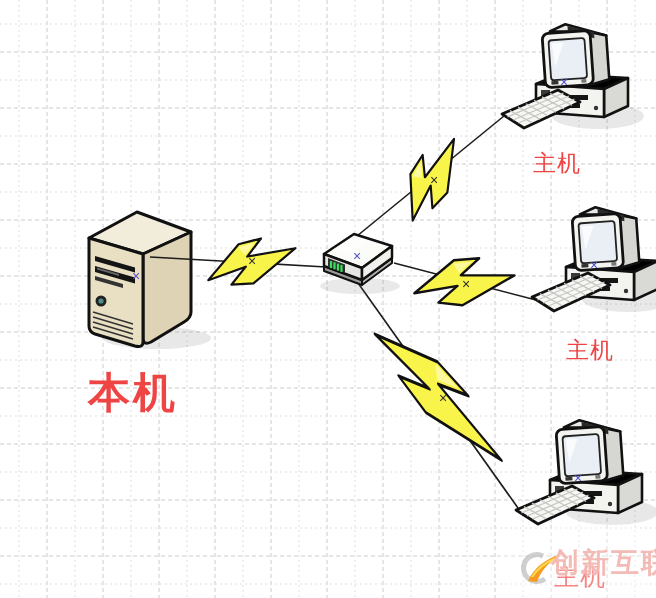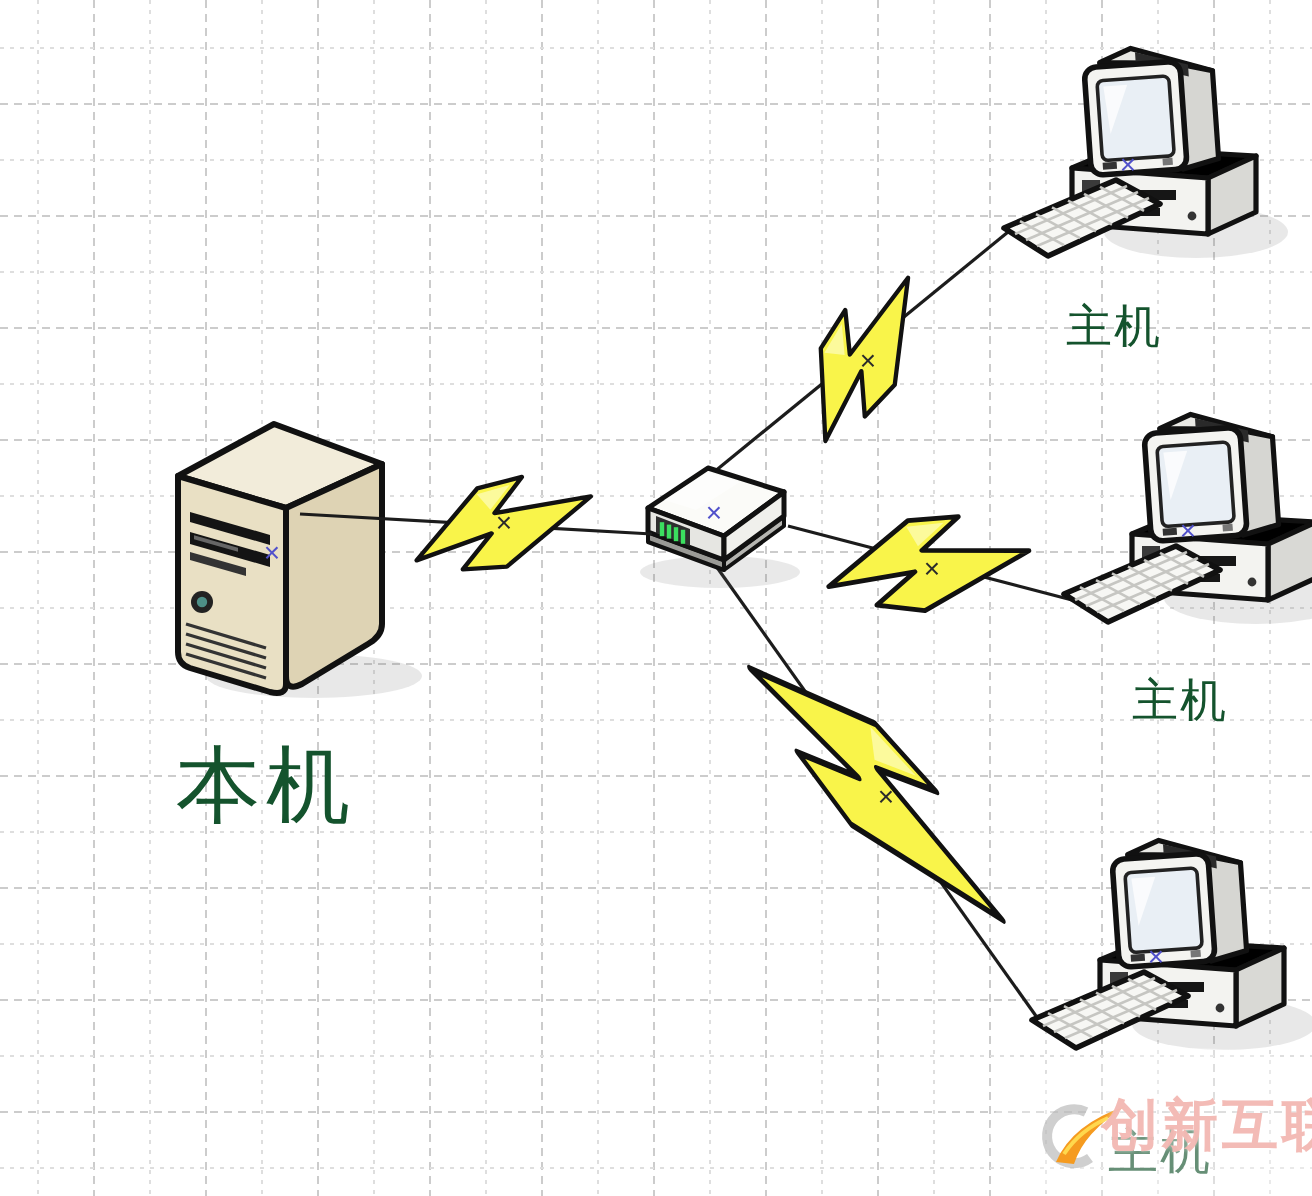--- a/index.html
+++ b/index.html
@@ -5,21 +5,21 @@
   html,body{margin:0;padding:0;background:#ffffff;}
   .stage{
     position:relative;width:656px;height:598px;overflow:hidden;background:#ffffff;
     font-family:"Liberation Sans","DejaVu Sans",sans-serif;
   }
   .stage svg{position:absolute;left:0;top:0;}
   .grid-svg{z-index:0;}
   .labels-layer{position:absolute;inset:0;z-index:1;}
   .art-svg{z-index:2;}
   .wm-layer{position:absolute;inset:0;z-index:3;pointer-events:none;}
-  .lbl{position:absolute;color:#14532d;white-space:nowrap;line-height:1.1;}
+  .lbl{position:absolute;color:#ef4444;white-space:nowrap;line-height:1.1;}
   .lbl-big{font-size:42px;letter-spacing:3px;}
   .lbl-med{font-size:23px;letter-spacing:1px;}
   .wm-text{
     position:absolute;left:551px;top:544px;
     font-size:28px;font-weight:bold;letter-spacing:2px;
     color:rgba(242,183,178,0.95);
     text-shadow:0 0 2px rgba(255,255,255,0.6);
     white-space:nowrap;
   }
 </style>
@@ -71,21 +71,21 @@
         <line x1="0" y1="444" x2="656" y2="444" stroke="#cccccc" stroke-width="1" stroke-dasharray="4 3"></line>
         <line x1="0" y1="472" x2="656" y2="472" stroke="#dedede" stroke-width="1" stroke-dasharray="2 3"></line>
         <line x1="0" y1="500" x2="656" y2="500" stroke="#cccccc" stroke-width="1" stroke-dasharray="4 3"></line>
         <line x1="0" y1="528" x2="656" y2="528" stroke="#dedede" stroke-width="1" stroke-dasharray="2 3"></line>
         <line x1="0" y1="556" x2="656" y2="556" stroke="#cccccc" stroke-width="1" stroke-dasharray="4 3"></line>
         <line x1="0" y1="584" x2="656" y2="584" stroke="#dedede" stroke-width="1" stroke-dasharray="2 3"></line>
       </g>
   </svg>
 
   <div class="labels-layer">
-    <div class="lbl lbl-big" style="left:88px;top:370px;">本机</div>
+    <div class="lbl lbl-big" style="left:88px;top:370px;font-weight:bold;">本机</div>
     <div class="lbl lbl-med" style="left:533px;top:151px;">主机</div>
     <div class="lbl lbl-med" style="left:566px;top:338px;">主机</div>
     <div class="lbl lbl-med" style="left:554px;top:563px;font-size:25px;">主机</div>
   </div>
 
   <svg class="art-svg" width="656" height="598">
     <defs>
 
       <g id="hostpc">
         <ellipse cx="98" cy="94" rx="46" ry="13" fill="rgba(110,110,110,0.16)"></ellipse>

